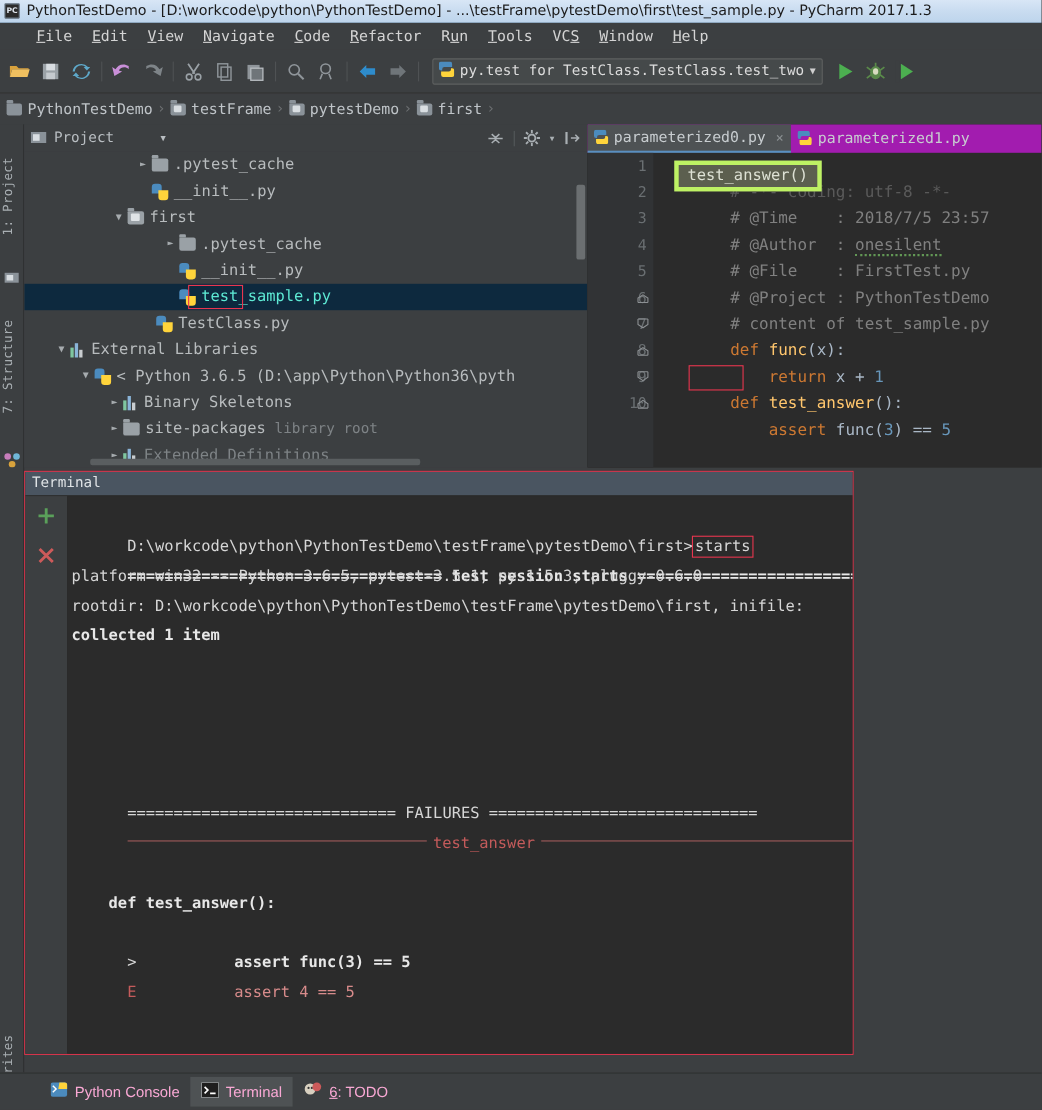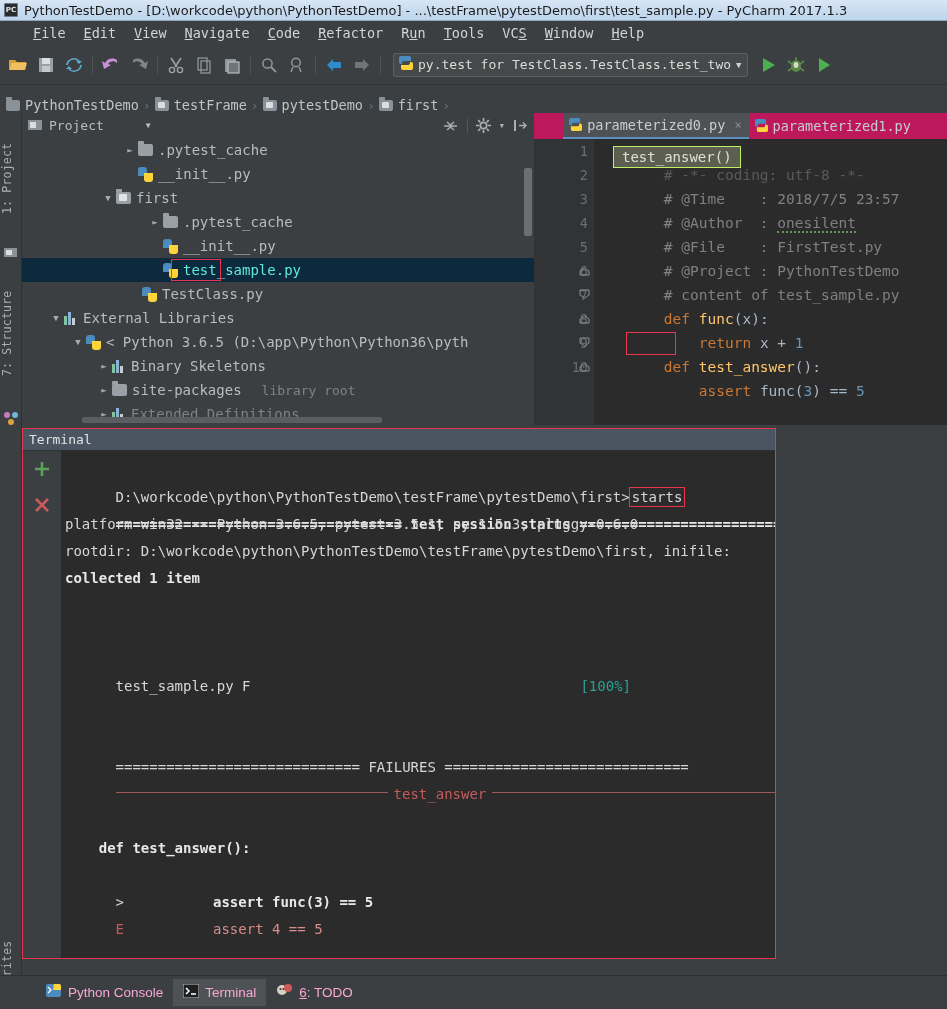--- a/index.html
+++ b/index.html
@@ -59,21 +59,21 @@
     display: flex; align-items: center; padding: 0 5px; gap: 5px;
   }
   #runconfig .rc-label {
     font-family: "DejaVu Sans Mono", monospace; font-size: 13px; color: #dcdcdc; white-space: nowrap;
   }
   #runconfig .rc-arrow { font-size: 9px; color: #cfcfcf; }
 
   
   #breadcrumb {
     position: absolute; left: 0; top: 86px; width: 947px; height: 27px;
-    background: #3c3f41; display: flex; align-items: flex-end; padding-left: 6px;
+    background: #3c3f41; display: flex; align-items: center; padding-left: 6px;
   }
   .crumb { display: flex; align-items: center; gap: 5px; padding-right: 4px; }
   .crumb .cb-label {
     font-family: "DejaVu Sans Mono", monospace; font-size: 13.5px; color: #bfc4c8; white-space: nowrap;
   }
   .crumb-sep { color: #6d7072; font-size: 13px; padding: 0 4px 0 0; }
   .folder-ic { width: 14px; height: 11px; background: #8a9299; border-radius: 1px 2px 2px 2px; position: relative; flex:0 0 auto; }
   .folder-ic::before { content:''; position:absolute; left:0; top:-3px; width:6px; height:3px; background:#8a9299; border-radius:1px 1px 0 0; }
   .folder-ic.src::after { content:''; position:absolute; left:3px; top:2px; width:7px; height:6px; background:#d9dee2; border-radius:1px; }
 
@@ -129,28 +129,28 @@
 
   
   #projscroll { position:absolute; right:2px; top:30px; width:8px; height:68px; background:#6b6f71; border-radius:2px; }
   #projhscroll { position:absolute; left:60px; bottom:2px; width:300px; height:6px; background:#5a5e60; border-radius:2px; }
 
   
   #editor {
     position: absolute; left: 534px; top: 113px; width: 413px; height: 312px;
     background: #2b2b2b; overflow: hidden;
   }
-  #edtabs { height: 26px; display: flex; align-items: stretch; background: #be185d; justify-content: center; }
+  #edtabs { height: 26px; display: flex; align-items: stretch; background: #a21caf; }
   .edtab { display: flex; align-items: center; gap: 5px; padding: 0 7px 0 6px; white-space: nowrap; }
   .edtab.active { background: #4e5254; border-bottom: 2px solid #5a8fc0; }
   .edtab .et-label { font-family: "DejaVu Sans Mono", monospace; font-size: 13.5px; color: #c8cdd0; }
   .edtab .et-close { color: #8a8f92; font-size: 12px; margin-left: 4px; }
   #edtooltip {
     position: absolute; left: 79px; top: 33px; z-index: 5;
-    background: #5c5f4f; border: 1px solid #bef264; padding: 2px 8px;
+    background: #5c5f4f; border: 4px solid #bef264; padding: 2px 8px;
     font-family: "DejaVu Sans Mono", monospace; font-size: 14px; color: #dde1d4;
   }
   #edbody { position: relative; height: 286px; background: #2b2b2b; }
   #gutter { position:absolute; left:0; top:0; width: 60px; height:100%; background:#313335; }
   .gline {
     height: 24px; line-height: 24px; text-align: right; padding-right: 6px;
     font-family: "DejaVu Sans Mono", monospace; font-size: 13.5px; color: #6a6f72;
   }
   #codearea { position:absolute; left:60px; top:0; right:0; height:100%; padding-top: 24px; }
   .cline { height: 24px; line-height: 24px; white-space: pre; font-family:"DejaVu Sans Mono", monospace; font-size: 14.5px; }
@@ -478,21 +478,21 @@
           <i></i>
           <i></i>
         </span>
       <span class="tlabel">Binary Skeletons</span>
     </div>
 
     <div class="trow" style="padding-left:74px">
       <span class="tarrow">►</span>
       <span class="dirfold"></span>
       <span class="tlabel">site-packages</span>
-      <span class="tlabel dim" style="margin-left:20px">library root</span>
+      <span class="tlabel dim" style="margin-left:8px">library root</span>
     </div>
 
     <div class="trow" style="padding-left:74px">
       <span class="tarrow">►</span>
       <span class="libic">
           <i></i>
           <i></i>
           <i></i>
         </span>
       <span class="tlabel dim" style="font-size:14px">Extended Definitions</span>
@@ -629,23 +629,20 @@
     </div>
 
     <div class="tline t-bold">
       <span>==================================</span><span> test session starts </span><span>===================================</span>
     </div>
     <div class="tline">platform win32 -- Python 3.6.5, pytest-3.5.1, py-1.5.3, pluggy-0.6.0</div>
     <div class="tline">rootdir: D:\workcode\python\PythonTestDemo\testFrame\pytestDemo\first, inifile:</div>
     <div class="tline t-bold">collected 1 item</div>
     <div class="tline">&nbsp;</div>
     <div class="tline">&nbsp;</div>
-    <div class="tline">
-      <span>test_sample.py F</span><span style="display:inline-block;width:330px"></span><span class="t-pct">[100%]</span>
-    </div>
     <div class="tline">&nbsp;</div>
     <div class="tline">&nbsp;</div>
     <div class="tline">
       <span>=============================</span><span> FAILURES </span><span>=============================</span>
     </div>
     <div class="tline" style="position:relative;">
       <span class="rule" style="width:272px; margin-bottom:6px;"></span><span class="t-red" style="padding:0 6px">test_answer</span><span class="rule" style="width:300px; margin-bottom:6px;"></span>
     </div>
     <div class="tline">&nbsp;</div>
     <div class="tline">&nbsp;</div>

